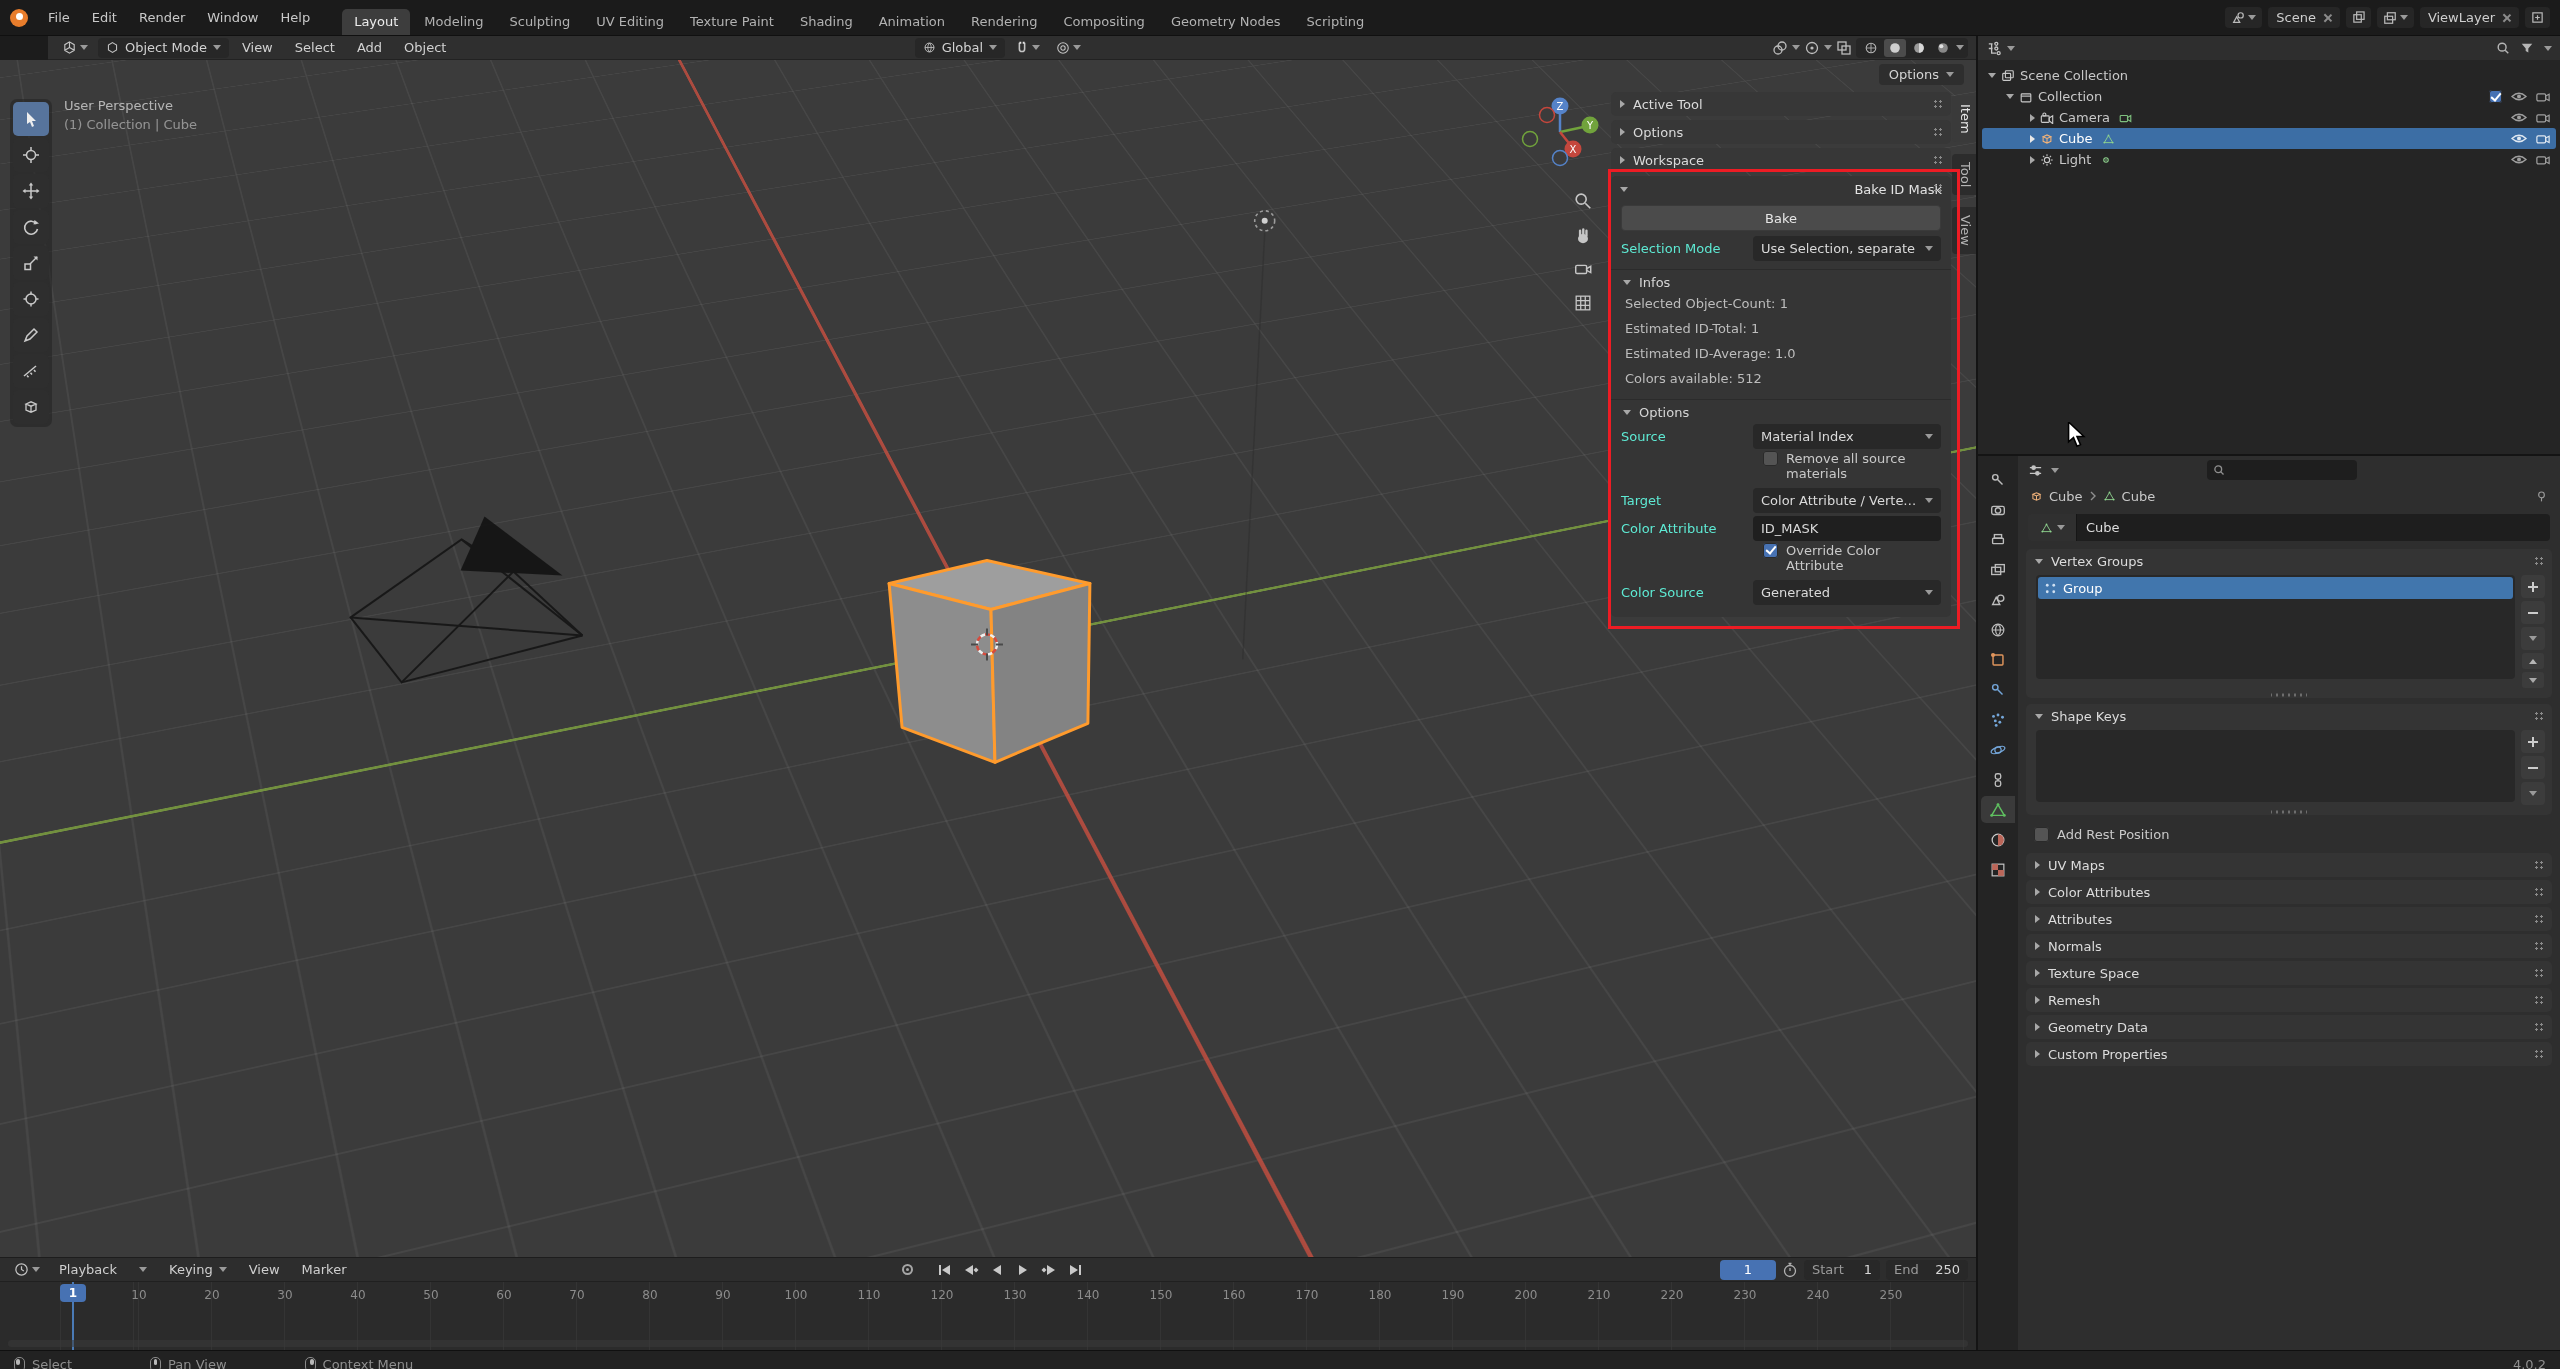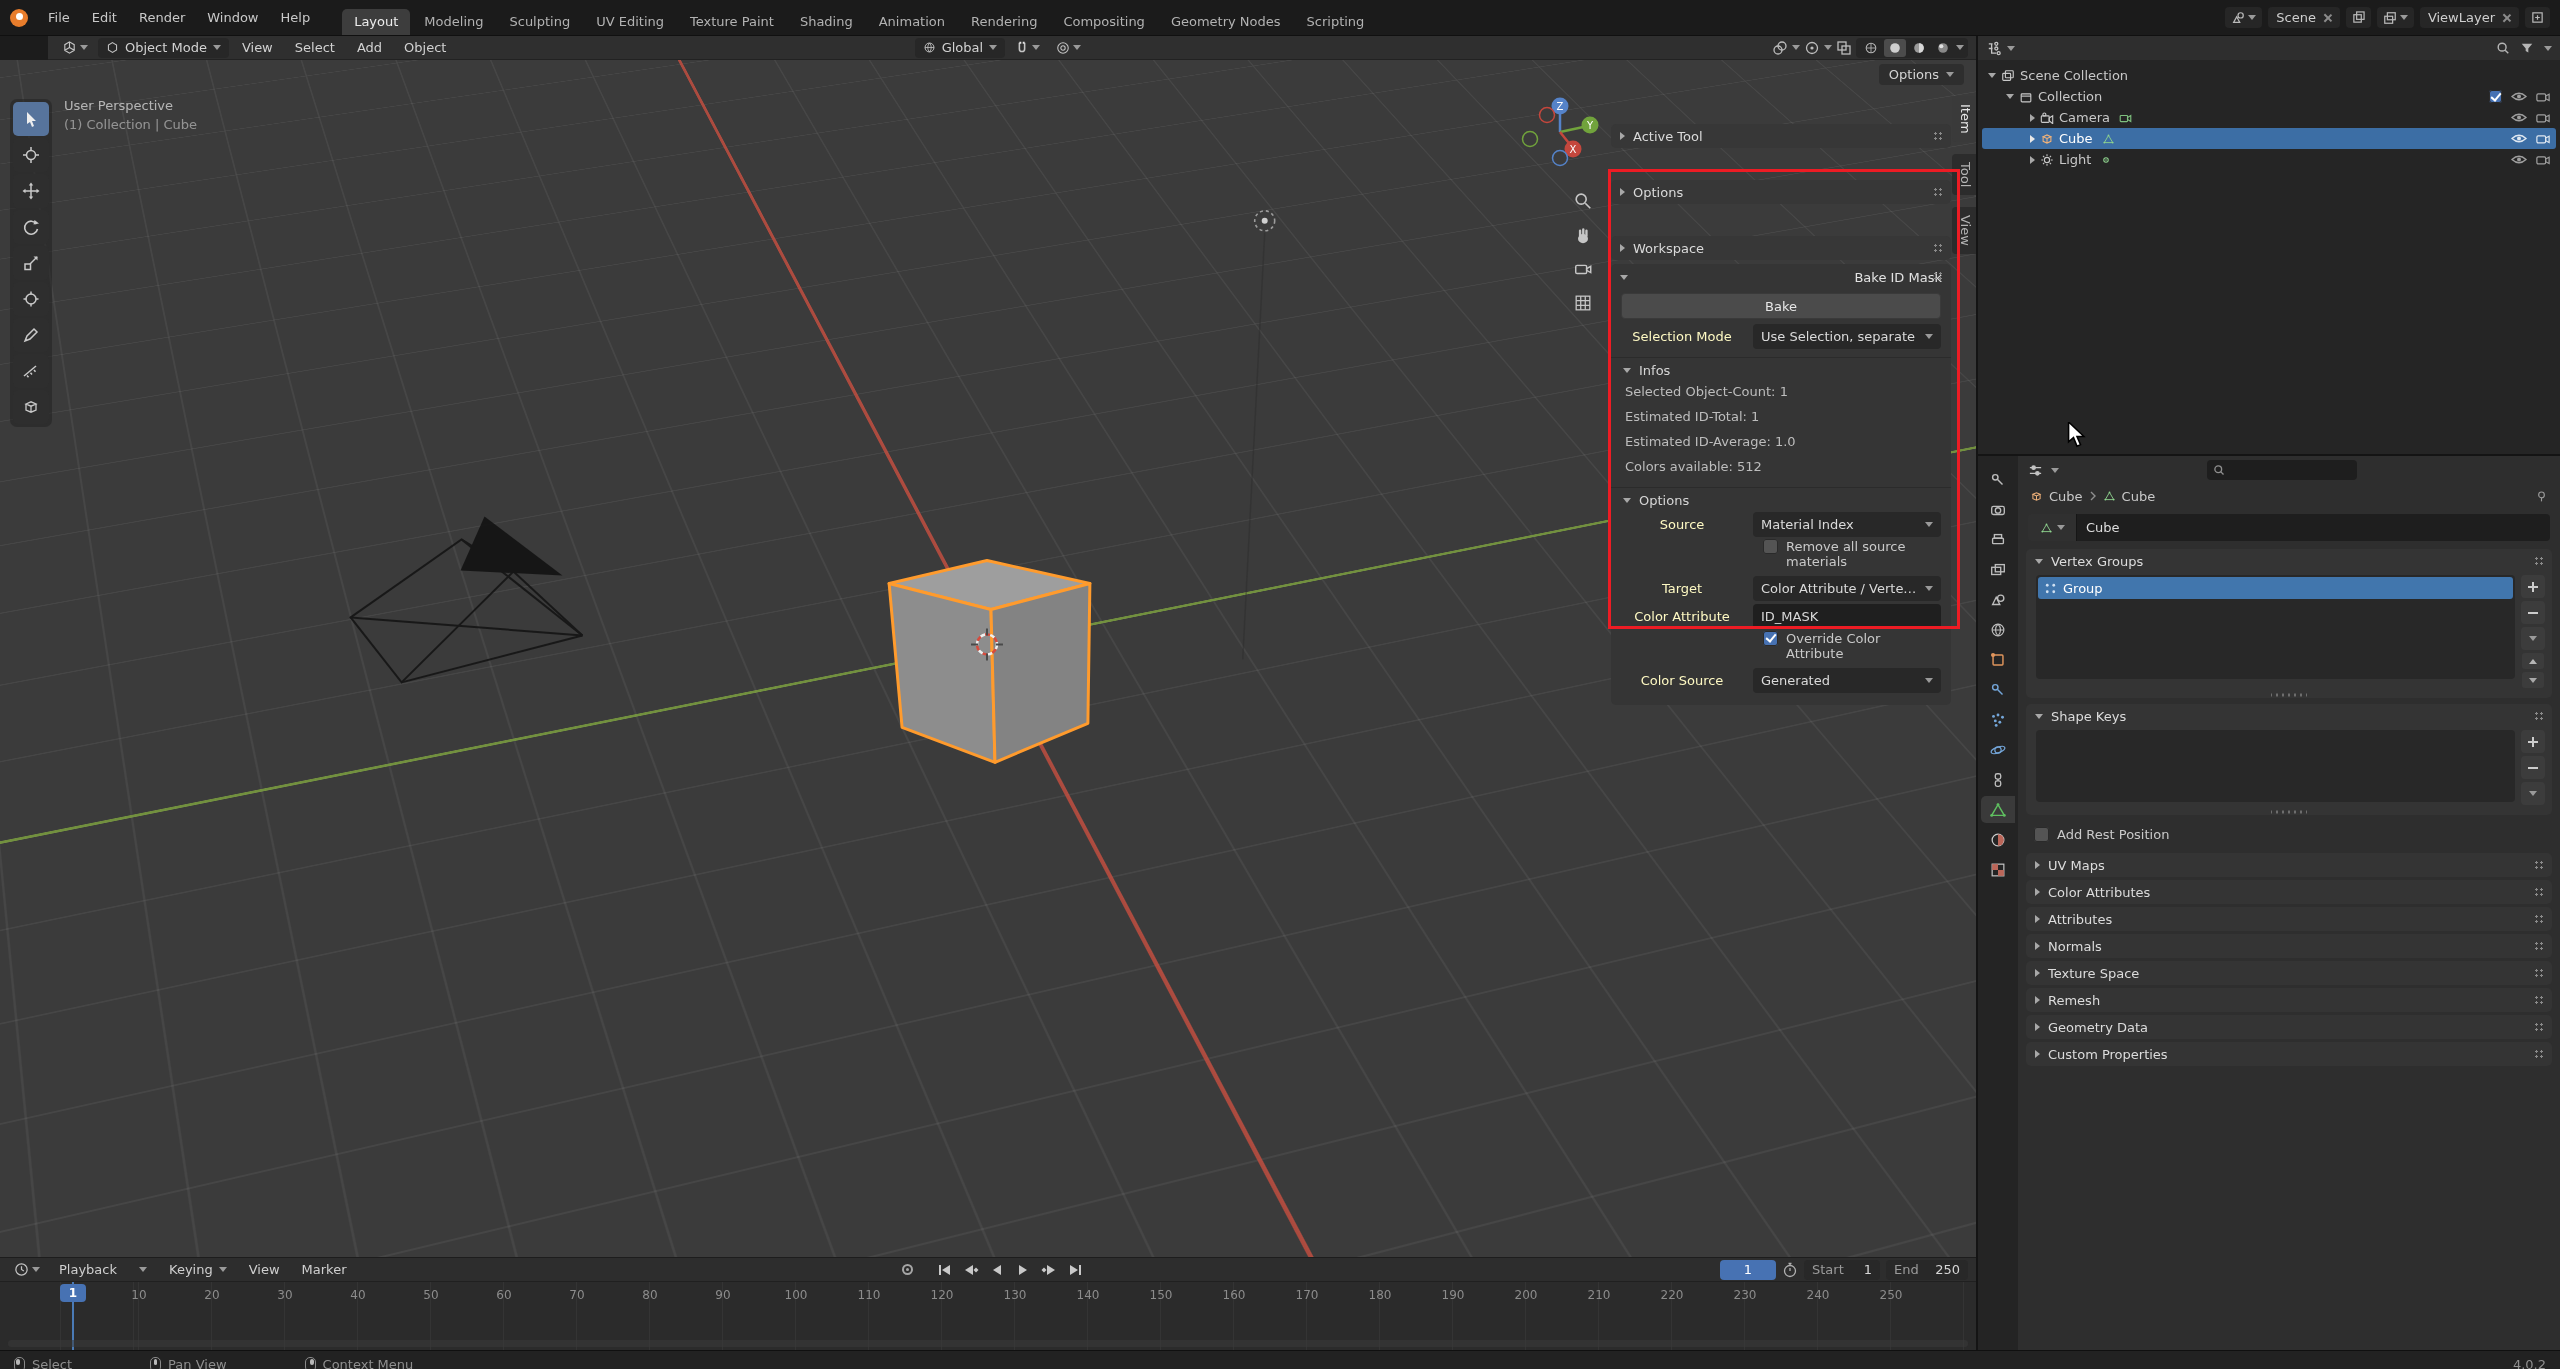--- a/index.html
+++ b/index.html
@@ -63,27 +63,27 @@
   .tool-btn.active { background:#57749c; }
 
   .nav-gizmo { position:absolute; left:1520px; top:32px; width:80px; height:80px; z-index:4; }
   .vp-nav-icons { position:absolute; left:1570px; top:128px; z-index:4; display:flex; flex-direction:column; gap:8px; }
   .vnav { width:26px; height:26px; display:flex; align-items:center; justify-content:center; border-radius:13px; }
 
   .options-pill { position:absolute; top:4px; right:12px; z-index:5; height:21px; display:flex; align-items:center; gap:7px; padding:0 10px; background:#2e2e2e; border-radius:4px; color:#d4d4d4; }
 
   
   .npanel { position:absolute; top:32px; right:25px; width:340px; z-index:6; }
-  .nsec { background:#373737; border-radius:5px; height:24px; margin-bottom:4px; display:flex; align-items:center; gap:8px; padding:0 9px; color:#dadada; position:relative;margin-top:32px; }
+  .nsec { background:#373737; border-radius:5px; height:24px; margin-bottom:4px; display:flex; align-items:center; gap:8px; padding:0 9px; color:#dadada; position:relative; }
   .pdots { position:absolute; right:8px; top:7px; width:10px; height:10px; background-image:radial-gradient(circle,#8a8a8a 1.1px,transparent 1.3px); background-size:5px 5px; }
   .bake-panel { background:#353535; border-radius:5px; padding-bottom:10px; }
   .bp-head { height:26px; display:flex; align-items:center; gap:8px; padding:0 9px; color:#e2e2e2; position:relative;justify-content:space-between; }
   .bp-sub { height:22px; display:flex; align-items:center; gap:8px; padding:0 12px; color:#d6d6d6; margin-top:8px; border-top:1px solid rgba(0,0,0,0.18); padding-top:4px; }
   .prow { display:flex; align-items:center; height:26px; margin:2px 10px; }
-  .plabel { width:132px; text-align:center; padding-right:10px; color:#fef9c3; flex:none; white-space:nowrap; }
+  .plabel { width:132px; text-align:left; padding-right:10px; color:#5eead4; flex:none; white-space:nowrap; }
   .pfield { flex:1; min-width:0; }
   .dropdown { background:#282828; border-radius:4px; height:25px; display:flex; align-items:center; justify-content:space-between; padding:0 8px; color:#dadada; gap:6px; }
   .dropdown span { overflow:hidden; text-overflow:ellipsis; white-space:nowrap; }
   .textfield { background:#1f1f1f; border-radius:4px; height:25px; display:flex; align-items:center; padding:0 8px; color:#d8d8d8; }
   .bake-btn { height:26px; margin:3px 10px 4px; background:#4b4b4b; border:1px solid #3a3a3a; border-radius:4px; color:#e6e6e6; display:flex; align-items:center; justify-content:center; }
   .info-line { height:25px; display:flex; align-items:center; padding:0 14px; color:#bdbdbd; }
   .chk-row { display:flex; align-items:flex-start; gap:8px; height:24px; margin:2px 10px 2px 152px; color:#c9c9c9; }
   .chk { width:15px; height:15px; border-radius:3px; background:#545454; box-shadow:inset 0 0 0 1px #2a2a2a; flex:none; }
   .chk.on { background:#4772b3; }
   .chk.on::after { content:""; display:block; width:4px; height:8px; border-right:2px solid #fff; border-bottom:2px solid #fff; transform:rotate(40deg); margin:1px auto 0; }

